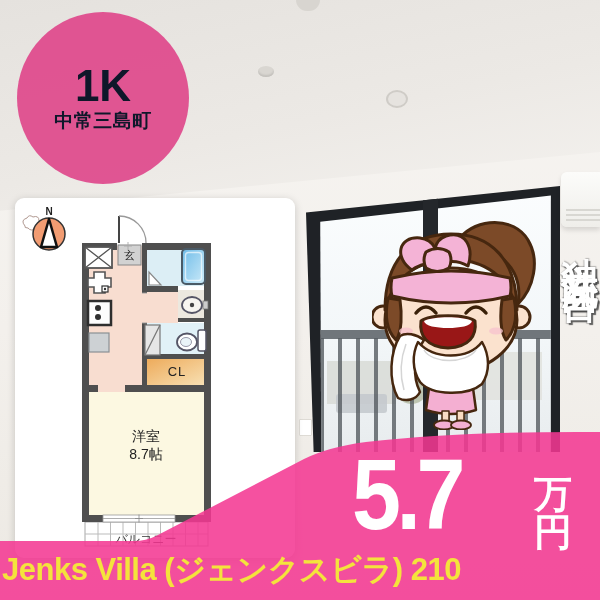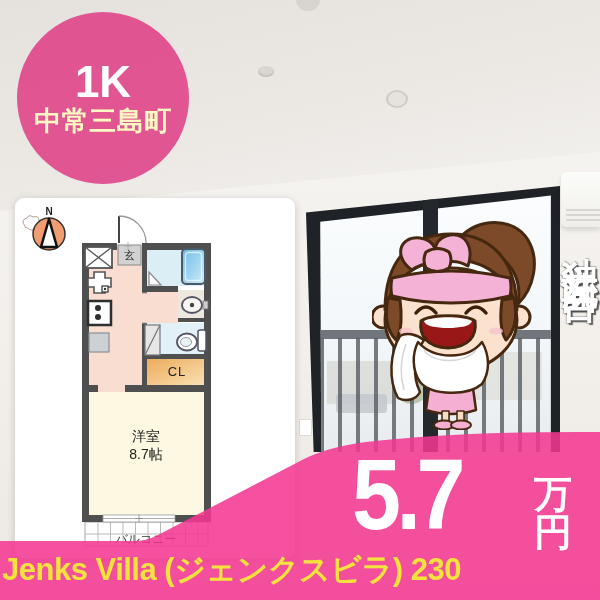--- a/index.html
+++ b/index.html
@@ -50,22 +50,22 @@
   .amount{position:absolute;left:352px;top:444px;font-size:100px;font-weight:800;color:#FFF;line-height:1;
           letter-spacing:-5px;transform:scaleX(.88);transform-origin:left top;}
   .unit{position:absolute;left:487px;top:475px;font-size:38px;font-weight:800;color:#FFF;line-height:1;margin-left:47px;}
   .fee{position:absolute;left:374px;top:514px;font-size:29px;font-weight:800;color:#FFF;letter-spacing:-1px;line-height:1.1;}
   .title{position:absolute;left:2px;top:553px;font-size:31px;font-weight:800;color:#F4E33C;
          letter-spacing:-.5px;white-space:nowrap;line-height:1.1;}
   
   .badge{position:absolute;left:17px;top:12px;width:172px;height:172px;border-radius:50%;
          background:rgba(223,73,140,.93);display:flex;flex-direction:column;align-items:center;
          justify-content:center;gap:3px;text-align:center;}
-  .badge-l1{font-size:44px;font-weight:800;color:#ffffff;line-height:1.0;}
-  .badge-l2{font-size:27px;font-weight:800;color:#fef9c3;line-height:1.1;letter-spacing:.5px;}
+  .badge-l1{font-size:44px;font-weight:800;color:#0f172a;line-height:1.0;}
+  .badge-l2{font-size:19px;font-weight:800;color:#0f172a;line-height:1.1;letter-spacing:.5px;}
   .badge-l3{font-size:33px;font-weight:800;color:#F4E636;line-height:1.05;}
 </style>
 </head>
 <body>
 
 <div class="stage">
 
   <div class="wall"></div>
   <div class="ceiling"></div>
   <div class="fix1"></div>
@@ -238,20 +238,20 @@
     <path d="M52,136 C60,150 94,150 104,136 M34,130 C28,146 28,162 32,176" fill="none" stroke="#D5D5D5" stroke-width="1.5"></path>
   </svg>
 
   <div class="feature">独立洗面台</div>
 
   <svg class="overlay-svg" viewBox="0 0 600 600">
     <path d="M0,600 L0,541 L134,541 Q146,541 156,536 L304,459 Q328,447 366,442 Q465,431 600,432 L600,600 Z" fill="rgba(243,55,146,0.87)"></path>
   </svg>
   <div class="amount">5.7</div>
   <div class="unit">万円</div>
-  <div class="title">Jenks Villa (ジェンクスビラ) 230</div>
+  <div class="title">Jenks Villa (ジェンクスビラ) 210</div>
 
   <div class="badge">
     <div class="badge-l1">1K</div>
     <div class="badge-l2">中常三島町</div>
   </div>
 
 </div>
 
 </body></html>

